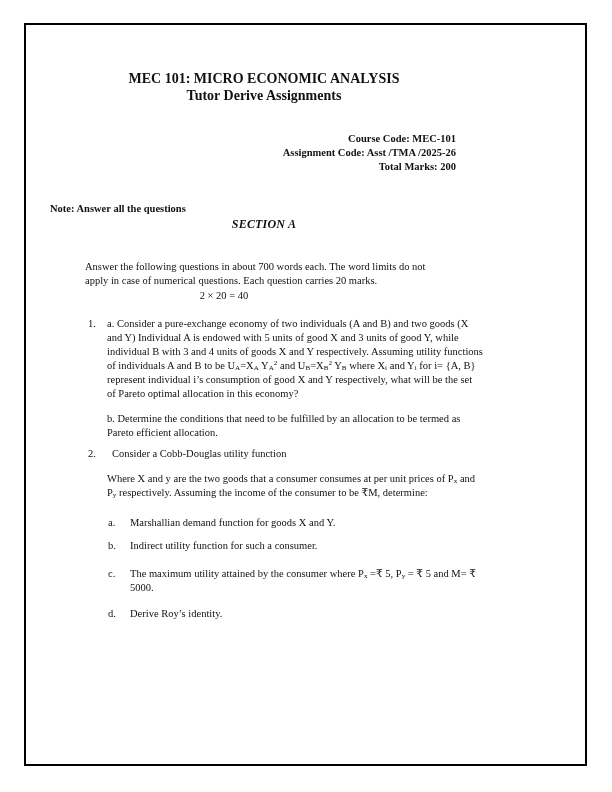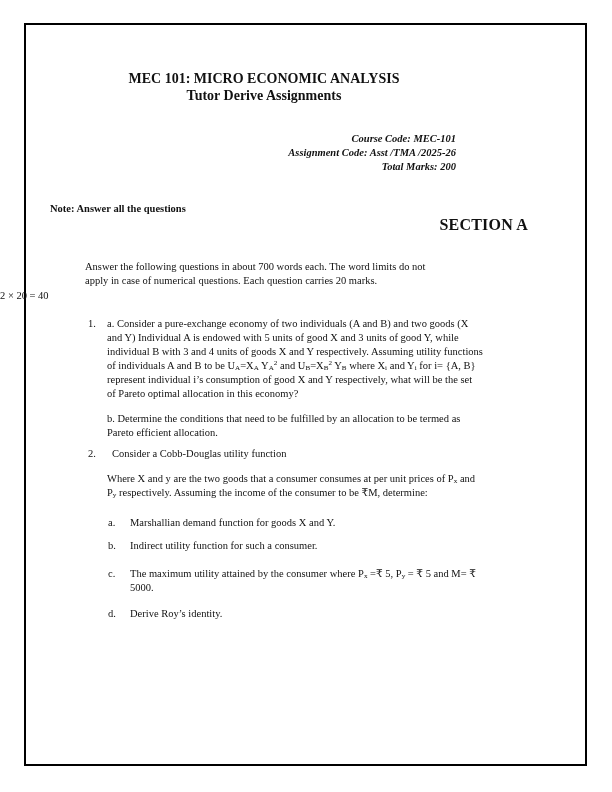--- a/index.html
+++ b/index.html
@@ -34,45 +34,45 @@
     text-align: center;
     font-weight: bold;
     font-size: 14px;
     line-height: 17px;
   }
   .meta {
     margin-top: 28px;
     padding-right: 72px;
     text-align: right;
     font-weight: bold;
-    font-style: italic;
   }
   .note {
     margin-top: 28px;
     padding-left: 50px;
     font-weight: bold;
   }
   .section-heading {
     margin-top: 0px;
-    text-align: right;
+    text-align: center;
     font-weight: bold;
-    font-size: 16px;
+    font-size: 12px;
     line-height: 17px;
     letter-spacing: 0.2px;
+    font-style: italic;
   }
   .instructions {
     margin-top: 27px;
     padding-left: 85px;
     font-weight: normal;
     white-space: nowrap;
   }
   .marks {
     margin-top: 1px;
     padding-right: 80px;
-    text-align: left;
+    text-align: center;
   }
   .question {
     display: flex;
     padding-left: 88px;
   }
   .q1 { margin-top: 14px; }
   .q2 { margin-top: 7px; }
   .q-num { flex: 0 0 auto; }
   .q1 .q-num { width: 19px; }
   .q2 .q-num { width: 24px; }

